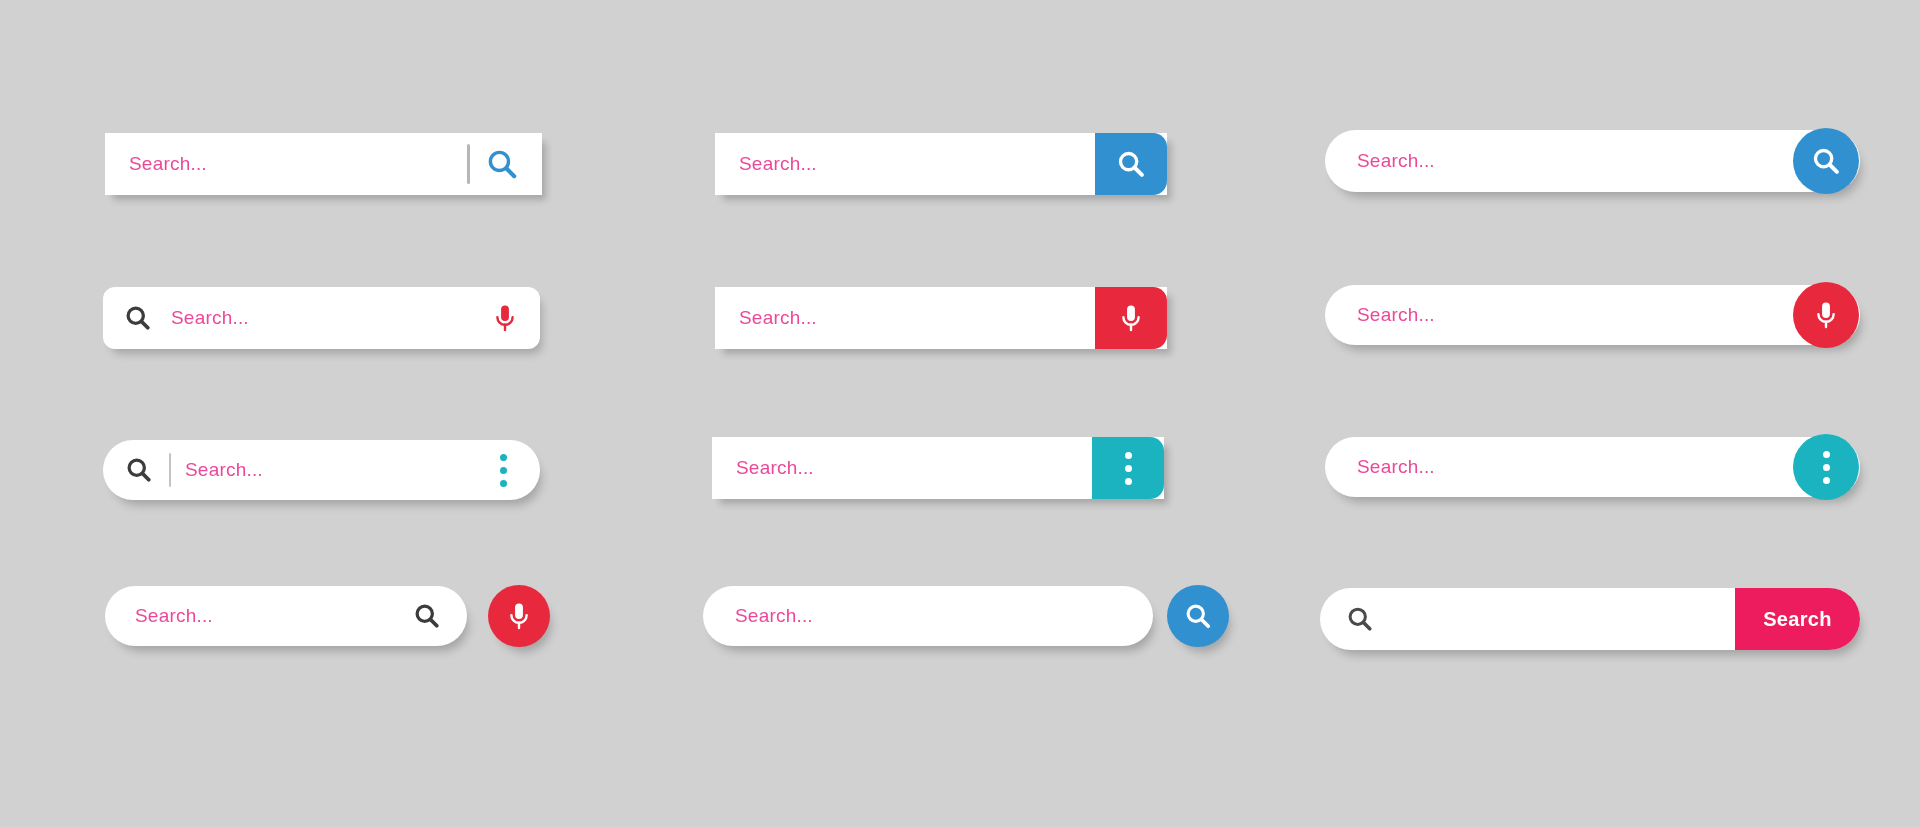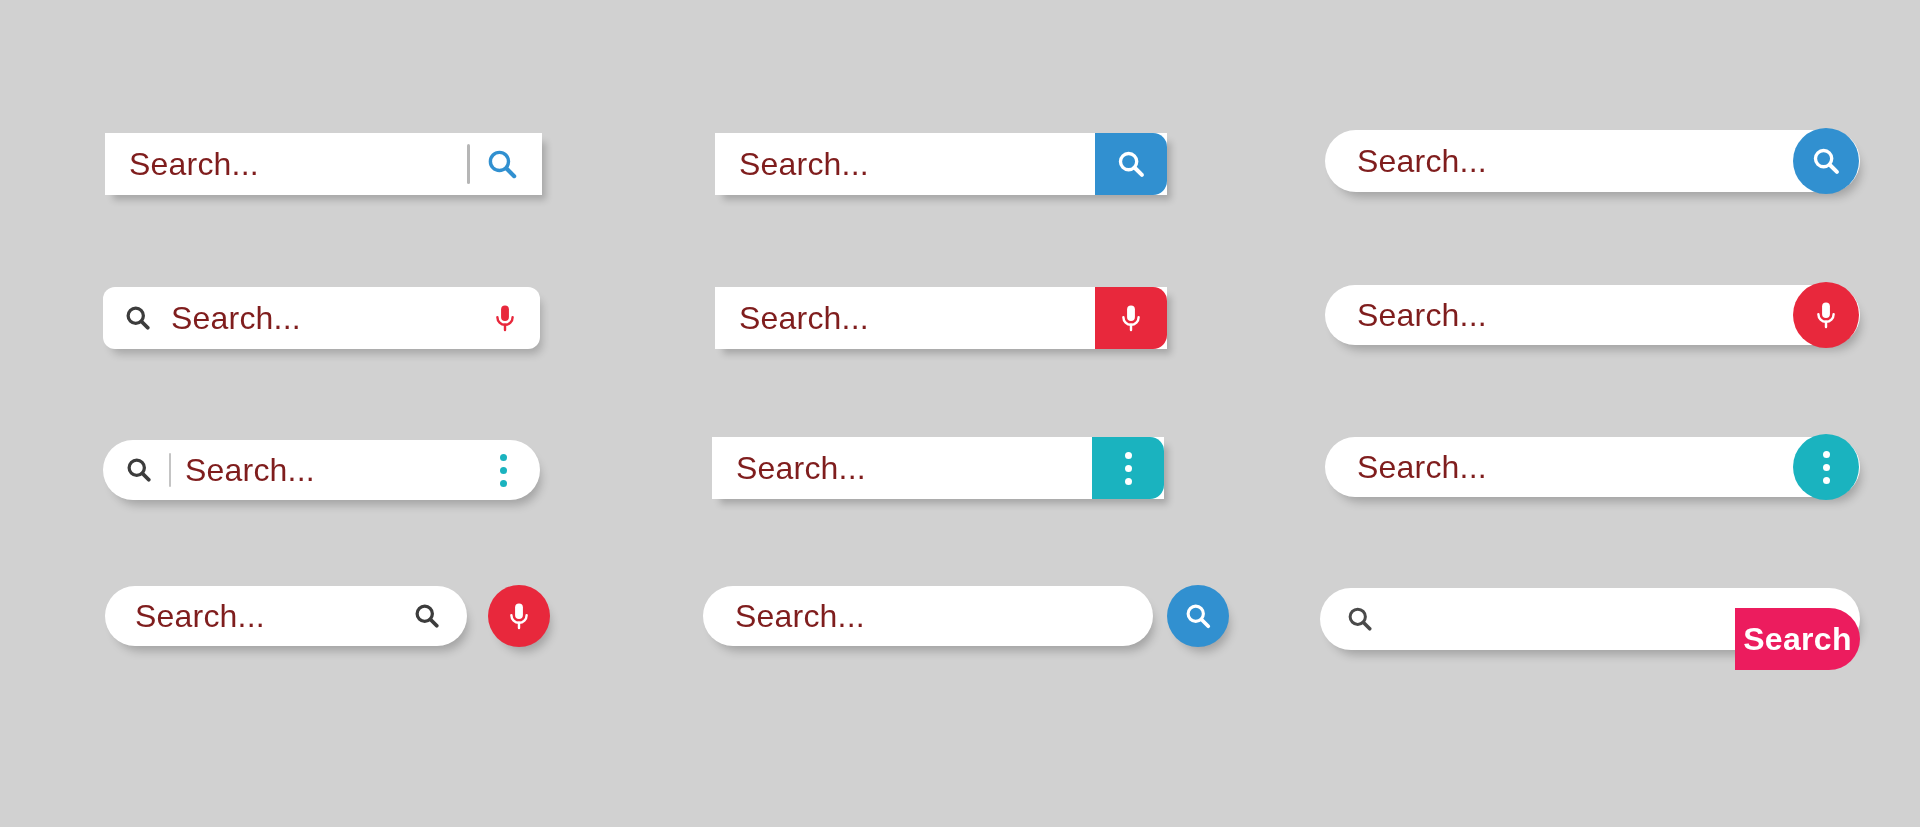--- a/index.html
+++ b/index.html
@@ -42,22 +42,22 @@
   .bar.sq   { border-radius: 0px; }
   .bar.soft { border-radius: 12px; }
   .bar.pill { border-radius: 999px; }
 
   .shadow-sq   { box-shadow: 6px 7px 7px -2px rgba(0,0,0,0.20); }
   .shadow-soft { box-shadow: 5px 8px 9px -3px rgba(0,0,0,0.20); }
   .shadow-pill { box-shadow: 5px 9px 10px -4px rgba(0,0,0,0.22); }
 
   
   .ph {
-    color: #7f1d1d;
-    font-size: 32px;
+    color: #ec4899;
+    font-size: 19px;
     font-family: "Liberation Sans", sans-serif;
     letter-spacing: 0.2px;
     white-space: nowrap;
     user-select: none;
   }
 
   
   .vsep {
     width: 3px;
     border-radius: 2px;
@@ -98,25 +98,24 @@
   .btn-text {
     position: absolute;
     top: 0;
     right: 0;
     height: 100%;
     display: flex;
     align-items: center;
     justify-content: center;
     border-radius: 0 999px 999px 0;
     color: #ffffff;
-    font-size: 32px;
+    font-size: 20px;
     font-weight: bold;
     font-family: "Liberation Sans", sans-serif;
     letter-spacing: 0.3px;
-    margin-top: 20px;
   }
 
   
   .dots {
     display: flex;
     flex-direction: column;
     justify-content: center;
     align-items: center;
     gap: 6px;
   }

